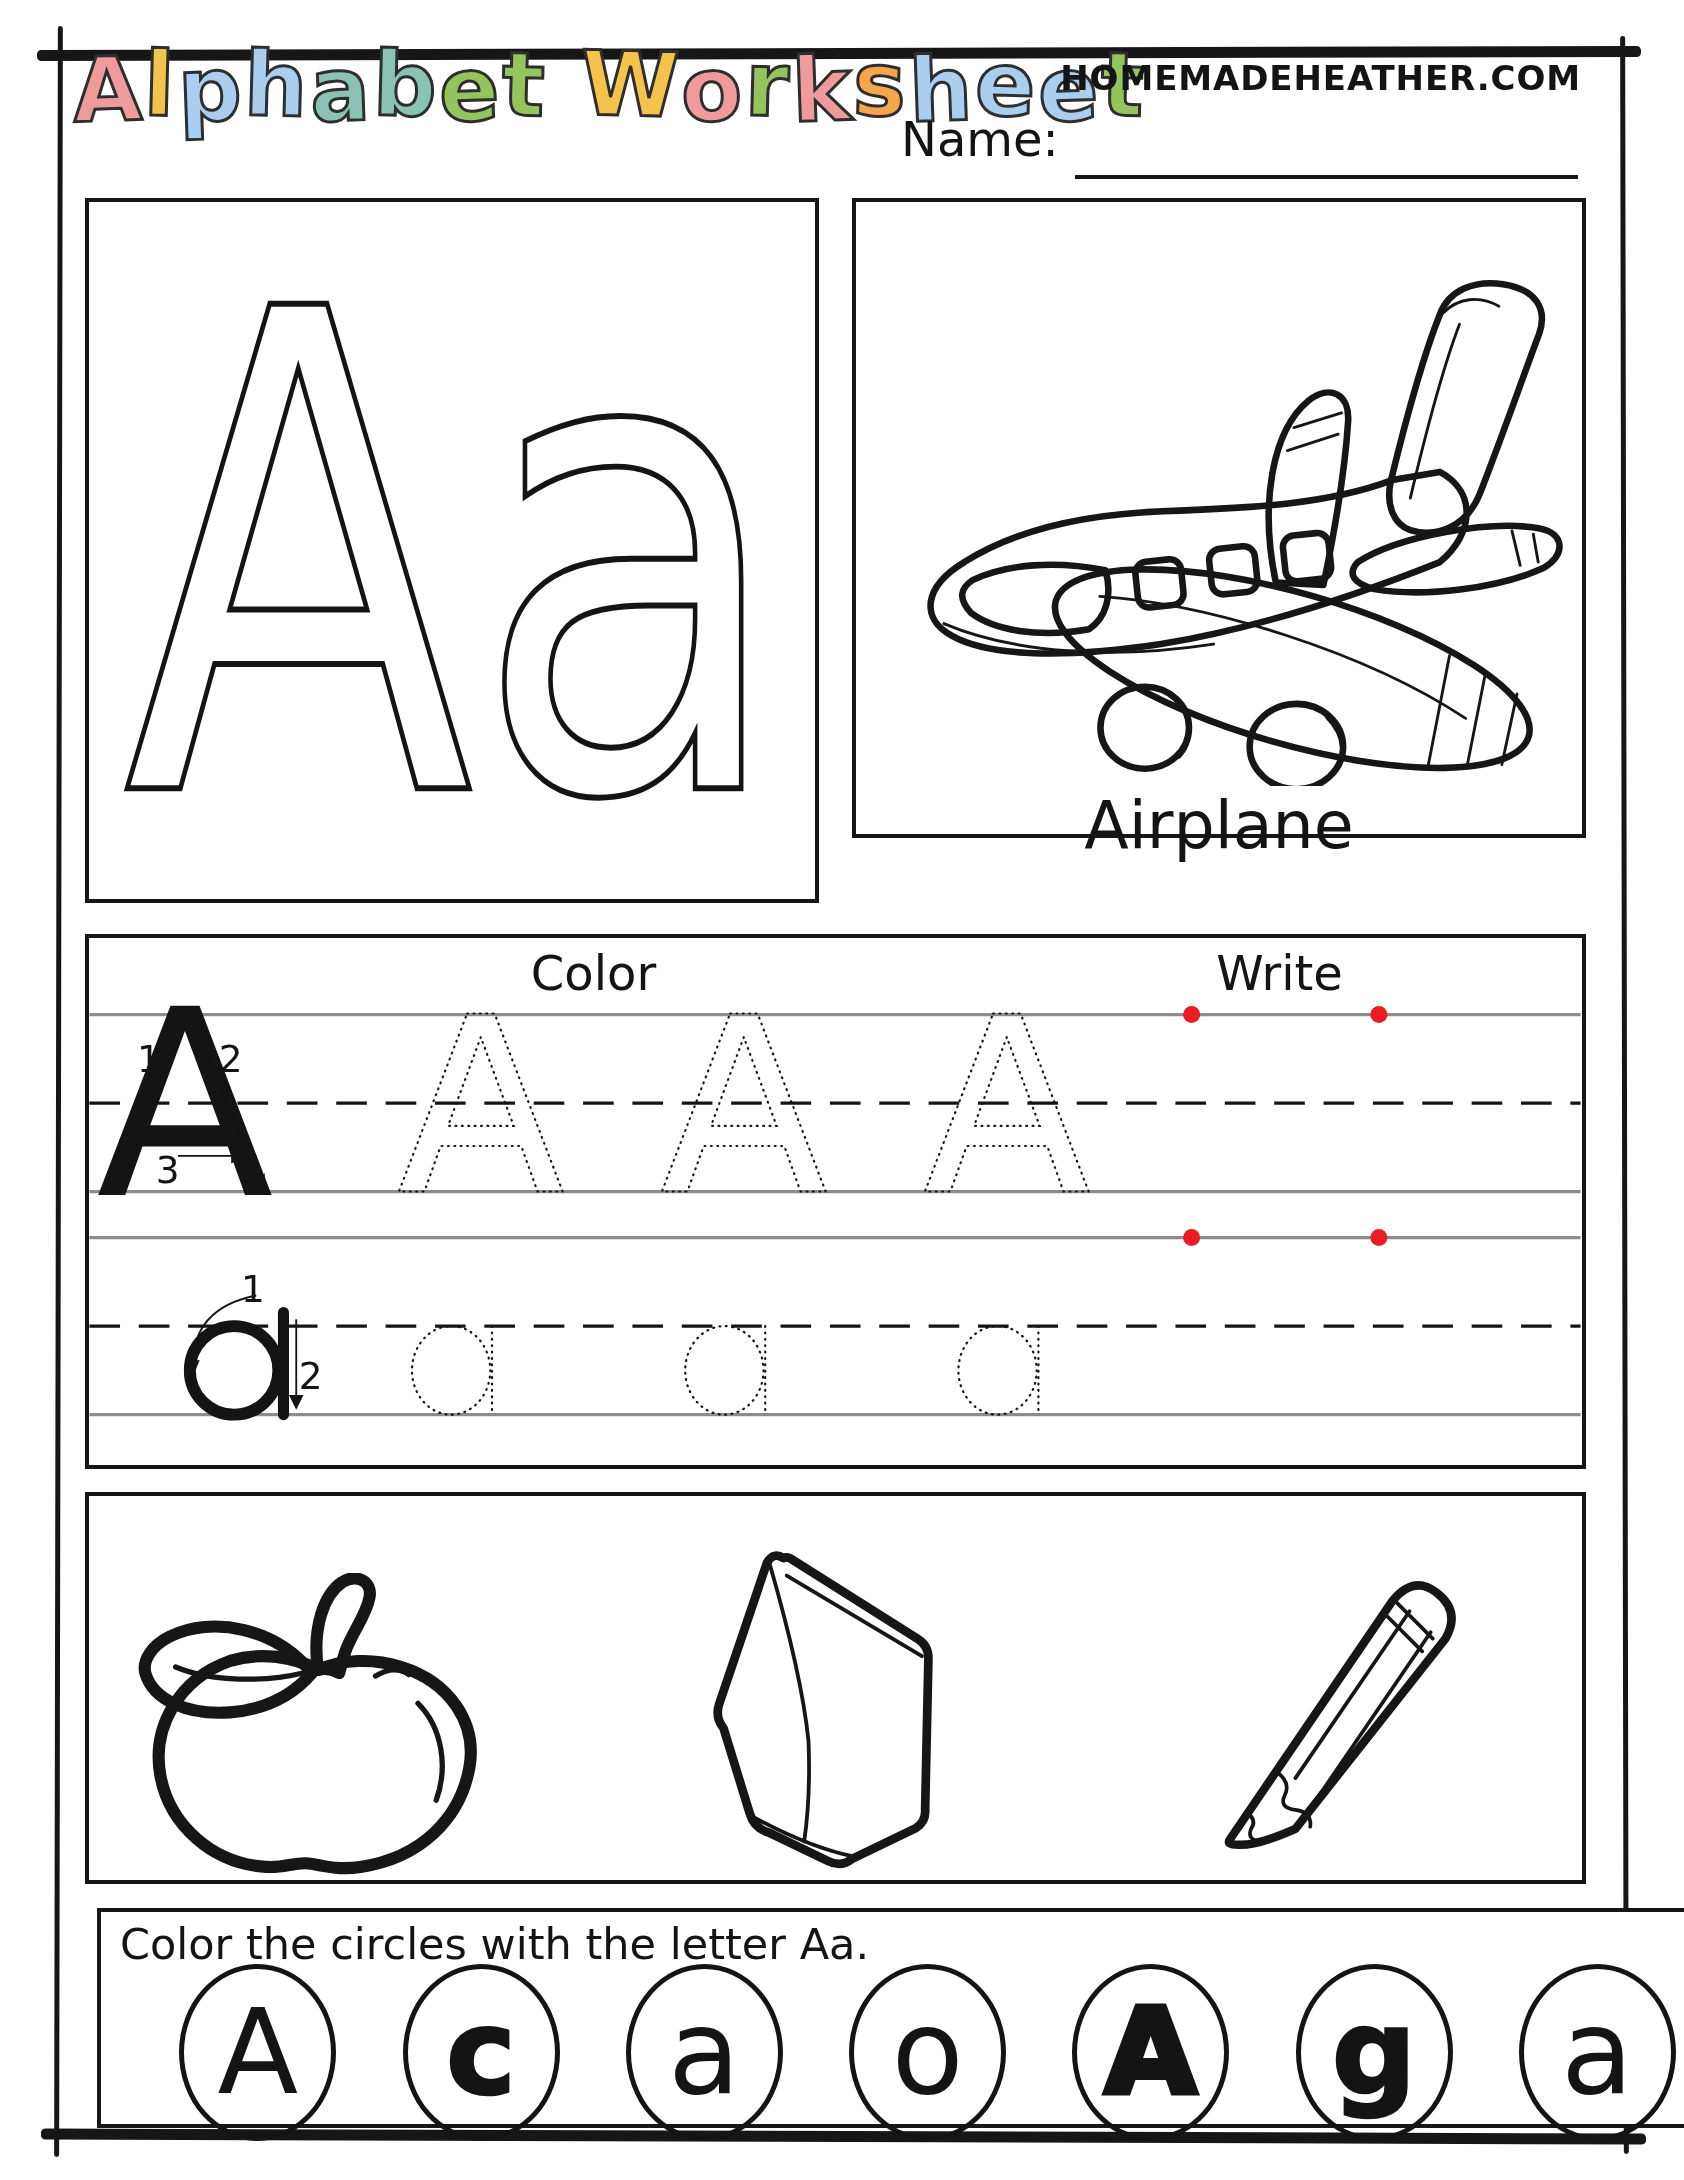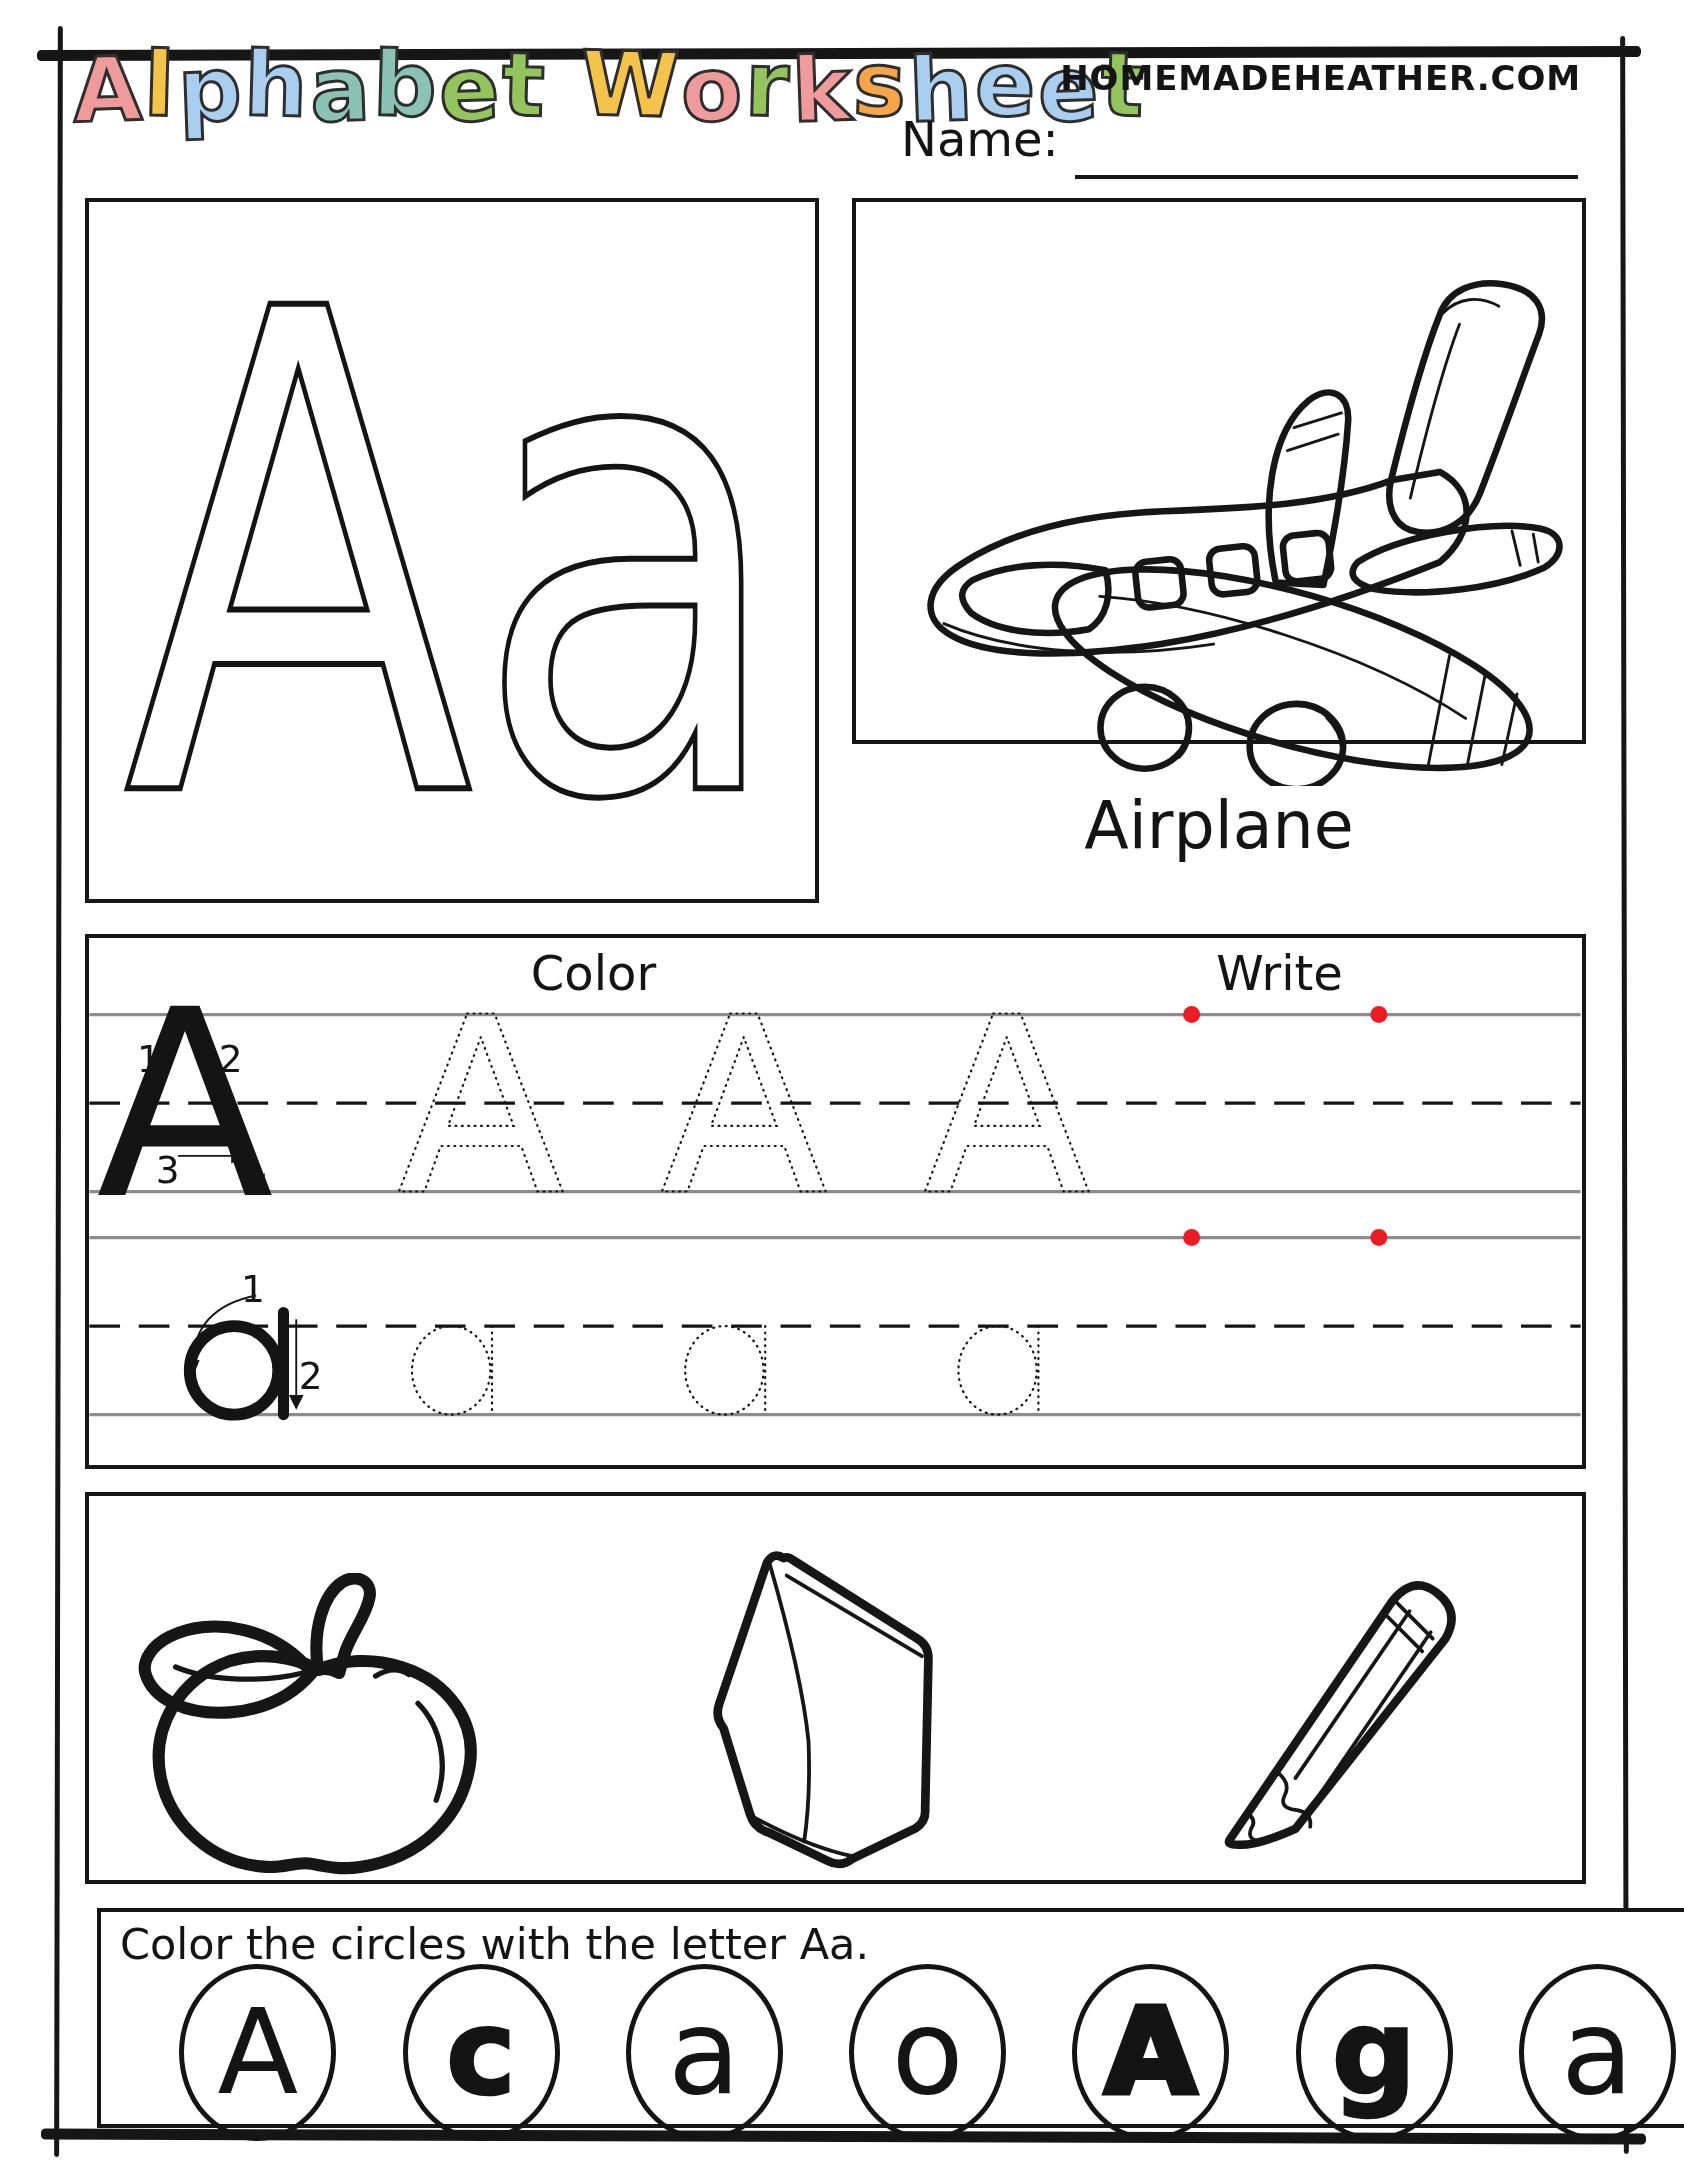--- a/index.html
+++ b/index.html
@@ -17,21 +17,21 @@
          letter-spacing:2.6px;-webkit-text-stroke:3px #2e2e2e;white-space:nowrap}
   .title-letter{display:inline-block;white-space:pre}
   .title-letter:nth-child(odd){transform:translateY(3.4px) rotate(-2deg)}
   .title-letter:nth-child(even){transform:translateY(-1.7px) rotate(1.5deg)}
   .site{position:absolute;top:58px;right:104px;font-size:34px;font-weight:bold;letter-spacing:0.9px}
   .name-label{position:absolute;left:901px;top:111px;font-size:48px;font-weight:500}
   .name-line{position:absolute;left:1075px;top:175px;width:503px;height:4.3px;background:#161616}
 
   .box{position:absolute;background:#fff;border:4.3px solid #161616;box-sizing:border-box}
   #letterBox{left:85px;top:198px;width:734px;height:705px}
-  #pictureBox{left:852px;top:198px;width:734px;height:546px}
+  #pictureBox{left:852px;top:198px;width:734px;height:640px}
   #traceBox{left:85px;top:934px;width:1501px;height:535px}
   #imageBox{left:85px;top:1492px;width:1501px;height:392px}
   #circleBox{left:97px;top:1908px;width:1661px;height:220px}
 
   .picture-label{position:absolute;left:0;right:0;top:586px;text-align:center;font-size:65px;font-weight:500}
   .plane-wrap{position:absolute;left:10.2px;top:5.1px;width:705px;height:579px}
 
   .zone-label{position:absolute;top:6.8px;font-size:48px;font-weight:500;width:221px;text-align:center}
   #traceLbl{left:394px}
   #writeLbl{left:1080px}

